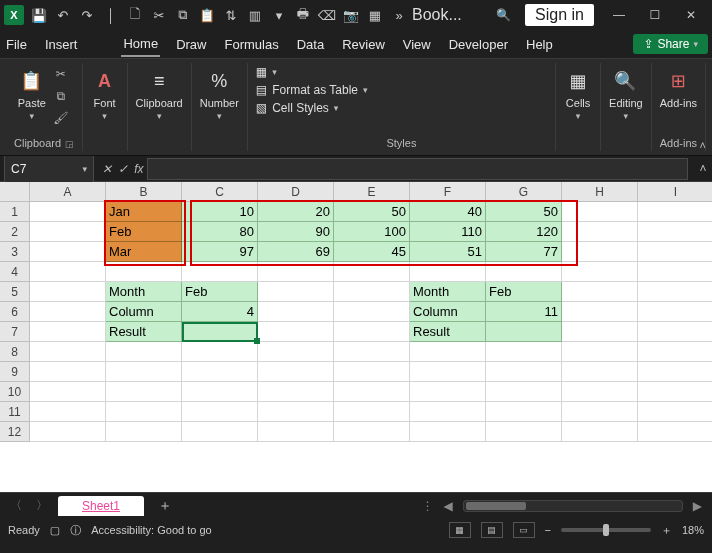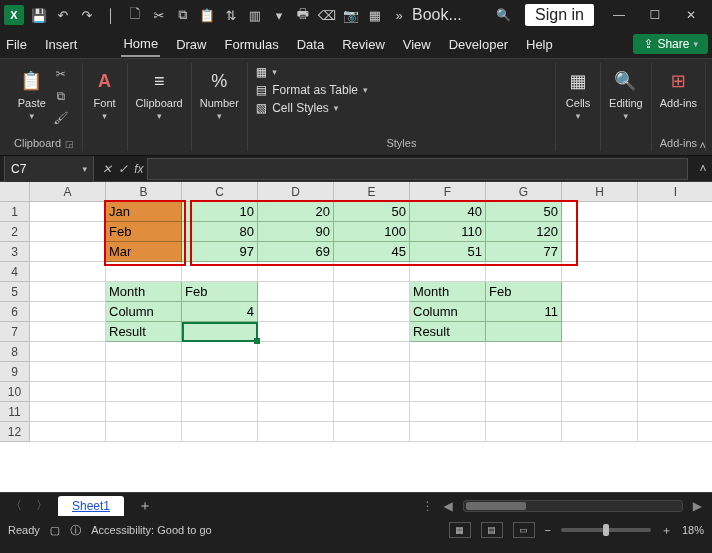--- a/index.html
+++ b/index.html
@@ -47,21 +47,21 @@
   .cell { width:76px; height:20px; border-right:1px solid #d4d4d4; border-bottom:1px solid #d4d4d4; font-size:13px; padding:0 3px; display:flex; align-items:center; background:#fff;}
   .cell.num { justify-content:flex-end; }
   .orange { background:#e08e3d !important; border-color:#9d6827 !important;}
   .green  { background:#c6efce !important; border-color:#89b88f !important;}
   .redbox1 { position:absolute; border:2px solid #d40000; pointer-events:none; left:104px; top:18px; width:82px; height:66px;}
   .redbox2 { position:absolute; border:2px solid #d40000; pointer-events:none; left:190px; top:18px; width:388px; height:66px;}
   .active-cell-ol { position:absolute; border:2px solid #0f7b41; left:182px; top:140px; width:76px; height:20px; pointer-events:none;}
   .active-cell-handle { position:absolute; width:6px; height:6px; background:#0f7b41; left:254px; top:156px; pointer-events:none;}
   .sheet-tabs { height:26px; background:#1f1f1f; border-top:1px solid #3a3a3a; display:flex; align-items:center; padding:0 6px; gap:6px;}
   .sheet-tabs .nav { color:#888; font-size:12px; padding:0 4px;}
-  .tab { background:#fff; color:#1d4ed8; padding:3px 14px; border-radius:3px 3px 0 0; font-size:12px;text-decoration:underline;}
+  .tab { background:#fff; color:#ec4899; padding:3px 24px; border-radius:3px 3px 0 0; font-size:12px;text-decoration:underline;}
   .addtab { color:#bbb; font-size:14px; padding:0 8px;}
   .sheet-tabs .flex { flex:1; }
   .hscroll { width:220px; height:12px; background:#2d2d2d; border:1px solid #444; position:relative; border-radius:3px;}
   .hscroll .thumb { position:absolute; left:2px; top:1px; width:60px; height:8px; background:#6a6a6a; border-radius:2px;}
   .statusbar { height:24px; background:#1f1f1f; display:flex; align-items:center; padding:0 8px; color:#ccc; font-size:11px; gap:10px;}
   .statusbar .flex { flex:1;}
   .view-btn { width:22px; height:16px; border:1px solid #555; display:flex; align-items:center; justify-content:center; font-size:9px; color:#bbb;}
   .zoom-slider { width:90px; height:4px; background:#555; position:relative; border-radius:2px;}
   .zoom-slider .zthumb { position:absolute; left:42px; top:-4px; width:6px; height:12px; background:#bbb; border-radius:2px;}
 </style>

